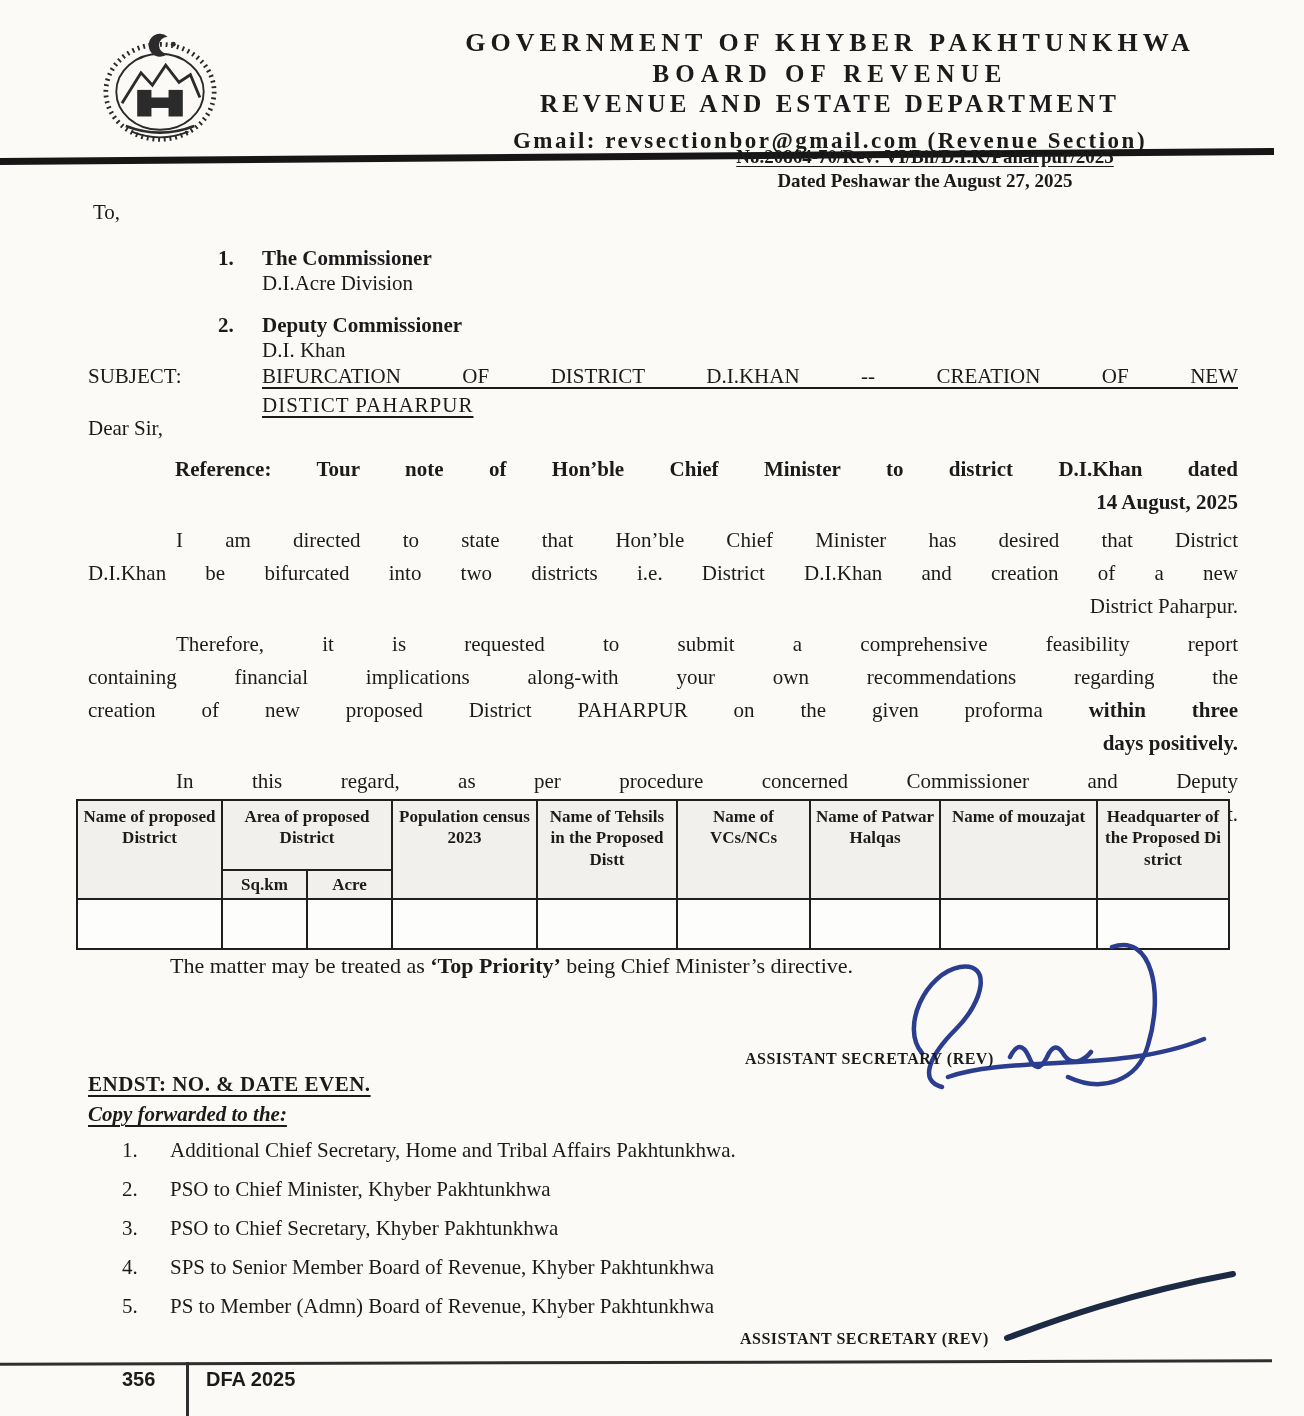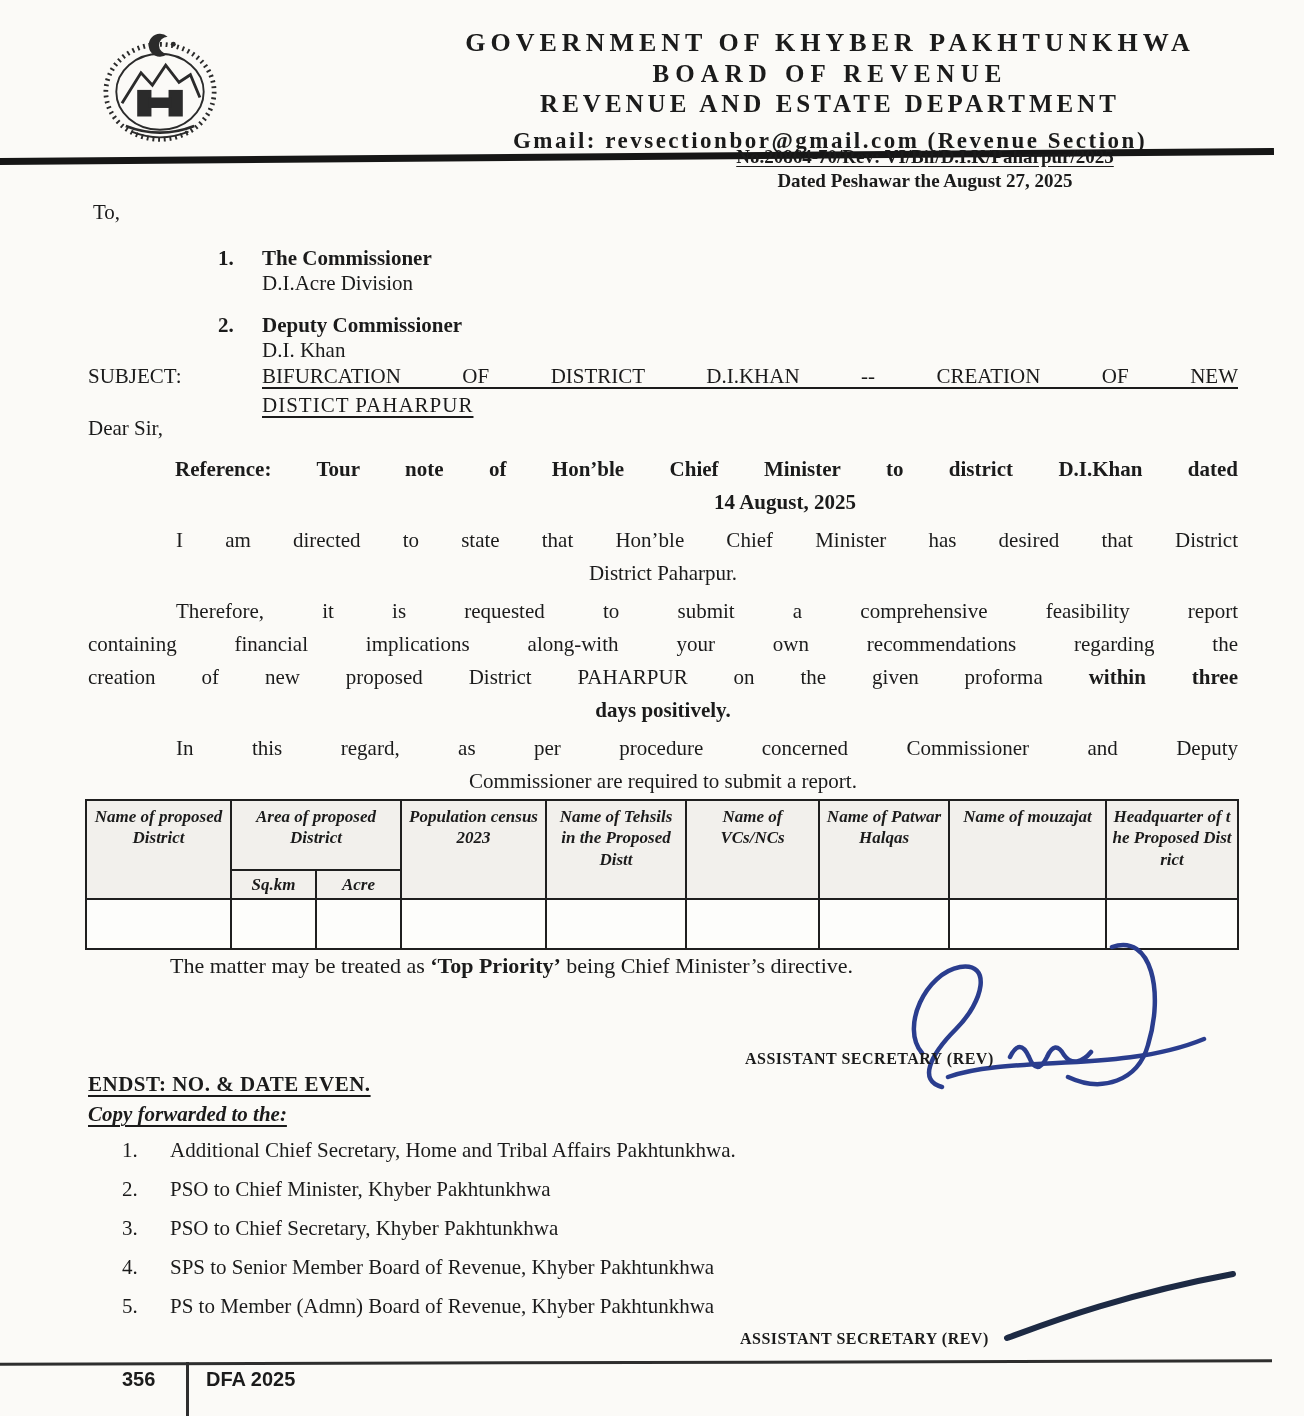--- a/index.html
+++ b/index.html
@@ -30,27 +30,27 @@
   .recipient .rname{font-weight:bold;}
   .recipient .rsub{margin-left:44px;}
   .subject-row{position:absolute;left:88px;top:364px;width:1150px;font-size:21px;font-weight:normal;display:flex;}
   .subject-label{width:174px;flex:none;}
   .subject-text{flex:1;}
   .subj-l1{display:block;text-align:justify;text-align-last:justify;text-decoration:underline;text-underline-offset:4px;text-decoration-thickness:2px;}
   .subj-l2{display:inline-block;margin-top:4px;text-decoration:underline;text-underline-offset:4px;text-decoration-thickness:2px;letter-spacing:1px;}
   
   .body-text{position:absolute;left:88px;top:412px;width:1150px;font-size:21px;line-height:33px;}
   .jl{display:block;text-align:justify;text-align-last:justify;}
-  .ll{display:block;text-align:center;font-family:Liberation Serif, serif;}
+  .ll{display:block;text-align:right;font-family:Liberation Serif, serif;}
   .indent1{padding-left:88px;}
   .reference{font-weight:bold;margin-top:8px;margin-left:87px;width:1063px;}
   .ref-l2{padding-left:157px;}
   .para{margin-top:5px;}
   
-  .proforma{position:absolute;left:85px;top:799px;border-collapse:collapse;table-layout:fixed;background:#fff;font-style:italic;}
+  .proforma{position:absolute;left:76px;top:799px;border-collapse:collapse;table-layout:fixed;background:#fff;}
   .proforma th,.proforma td{border:2.5px solid #1f1f1f;font-size:17px;line-height:1.25;}
   .proforma th{font-weight:bold;vertical-align:top;text-align:center;padding:5px 4px;background:#f2f0ec;}
   .proforma .subhdr th{vertical-align:middle;padding:3px 2px;}
   .proforma td{height:46px;background:#fdfdfb;}
   
   .priority-line{position:absolute;left:170px;top:953px;font-size:22px;}
   .sig1{position:absolute;left:860px;top:935px;width:360px;height:165px;pointer-events:none;}
   .sig1-title,.sig2-title{position:absolute;font-size:16px;font-weight:bold;letter-spacing:0.5px;}
   .sig1-title{left:745px;top:1050px;}
   .sig2{position:absolute;left:995px;top:1270px;width:260px;height:75px;pointer-events:none;}
@@ -120,20 +120,21 @@
   <div class="body-text">
     <div>Dear Sir,</div>
 
     <div class="reference">
       <span class="jl">Reference: Tour note of Hon’ble Chief Minister to district D.I.Khan dated</span>
       <span class="ll ref-l2">14 August, 2025</span>
     </div>
 
     <div class="para">
       <span class="jl indent1">I am directed to state that Hon’ble Chief Minister has desired that District</span>
+      <span class="jl">D.I.Khan be bifurcated into two districts i.e. District D.I.Khan and creation of a new</span>
       <span class="ll">District Paharpur.</span>
     </div>
 
     <div class="para">
       <span class="jl indent1">Therefore, it is requested to submit a comprehensive feasibility report</span>
       <span class="jl">containing financial implications along-with your own recommendations regarding the</span>
       <span class="jl"><span>creation of new proposed District PAHARPUR on the given proforma</span> <b>within three</b></span>
       <span class="ll"><b>days positively.</b></span>
     </div>
 

